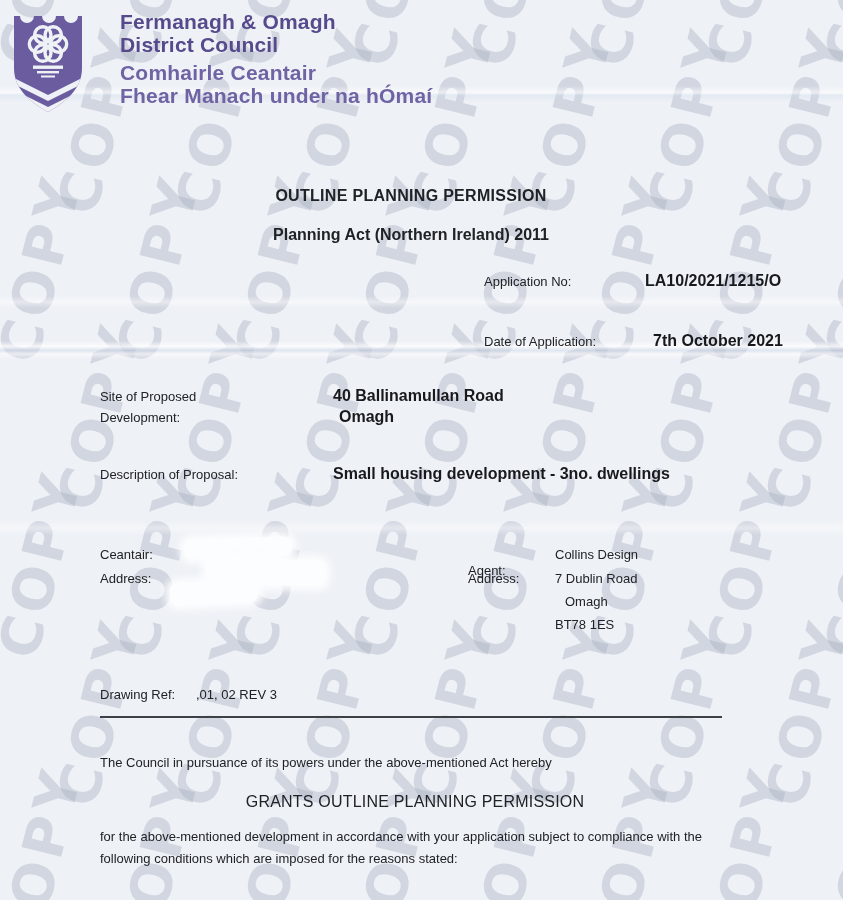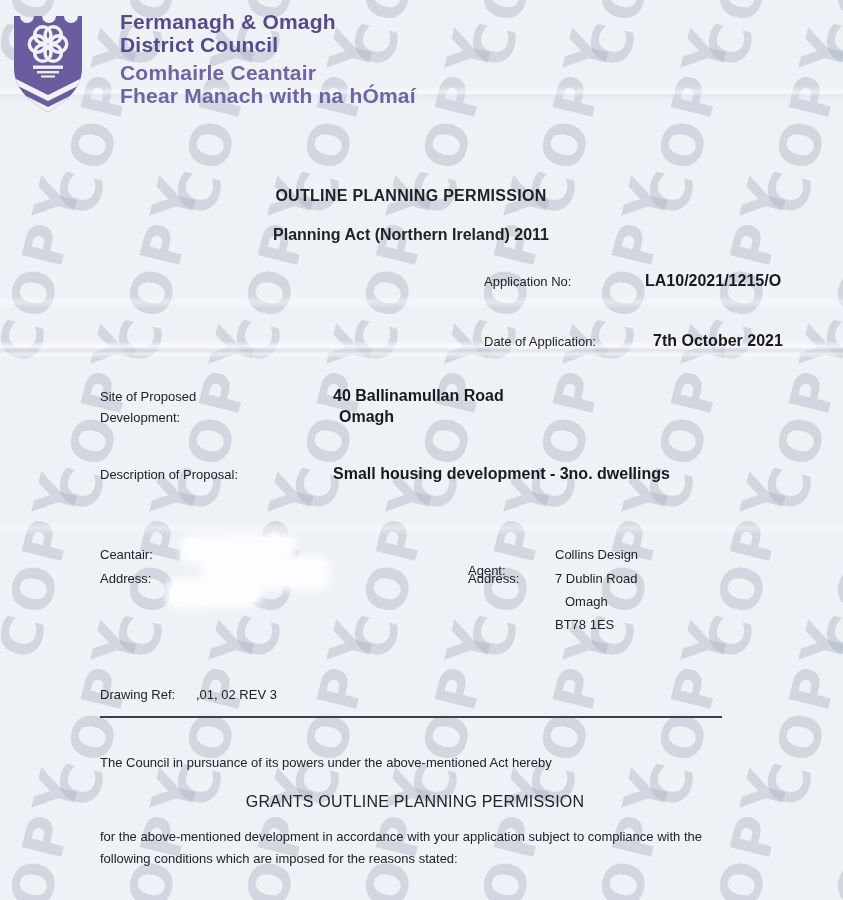--- a/index.html
+++ b/index.html
@@ -166,21 +166,21 @@
       </g>
     </g>
   </svg>
 
   <div class="council-en" style="color:#564a8c">
     <div>Fermanagh &amp; Omagh</div>
     <div>District Council</div>
   </div>
   <div class="council-ga" style="color:#6f63a4">
     <div>Comhairle Ceantair</div>
-    <div>Fhear Manach with na hÓmaí</div>
+    <div>Fhear Manach under na hÓmaí</div>
   </div>
 
   <div class="abs doc-title">OUTLINE PLANNING PERMISSION</div>
   <div class="abs doc-subtitle">Planning Act (Northern Ireland) 2011</div>
 
   <div class="abs appno-label">Application No:</div>
   <div class="abs appno-value bold">LA10/2021/1215/O</div>
 
   <div class="abs date-label">Date of Application:</div>
   <div class="abs date-value bold">7th October 2021</div>

